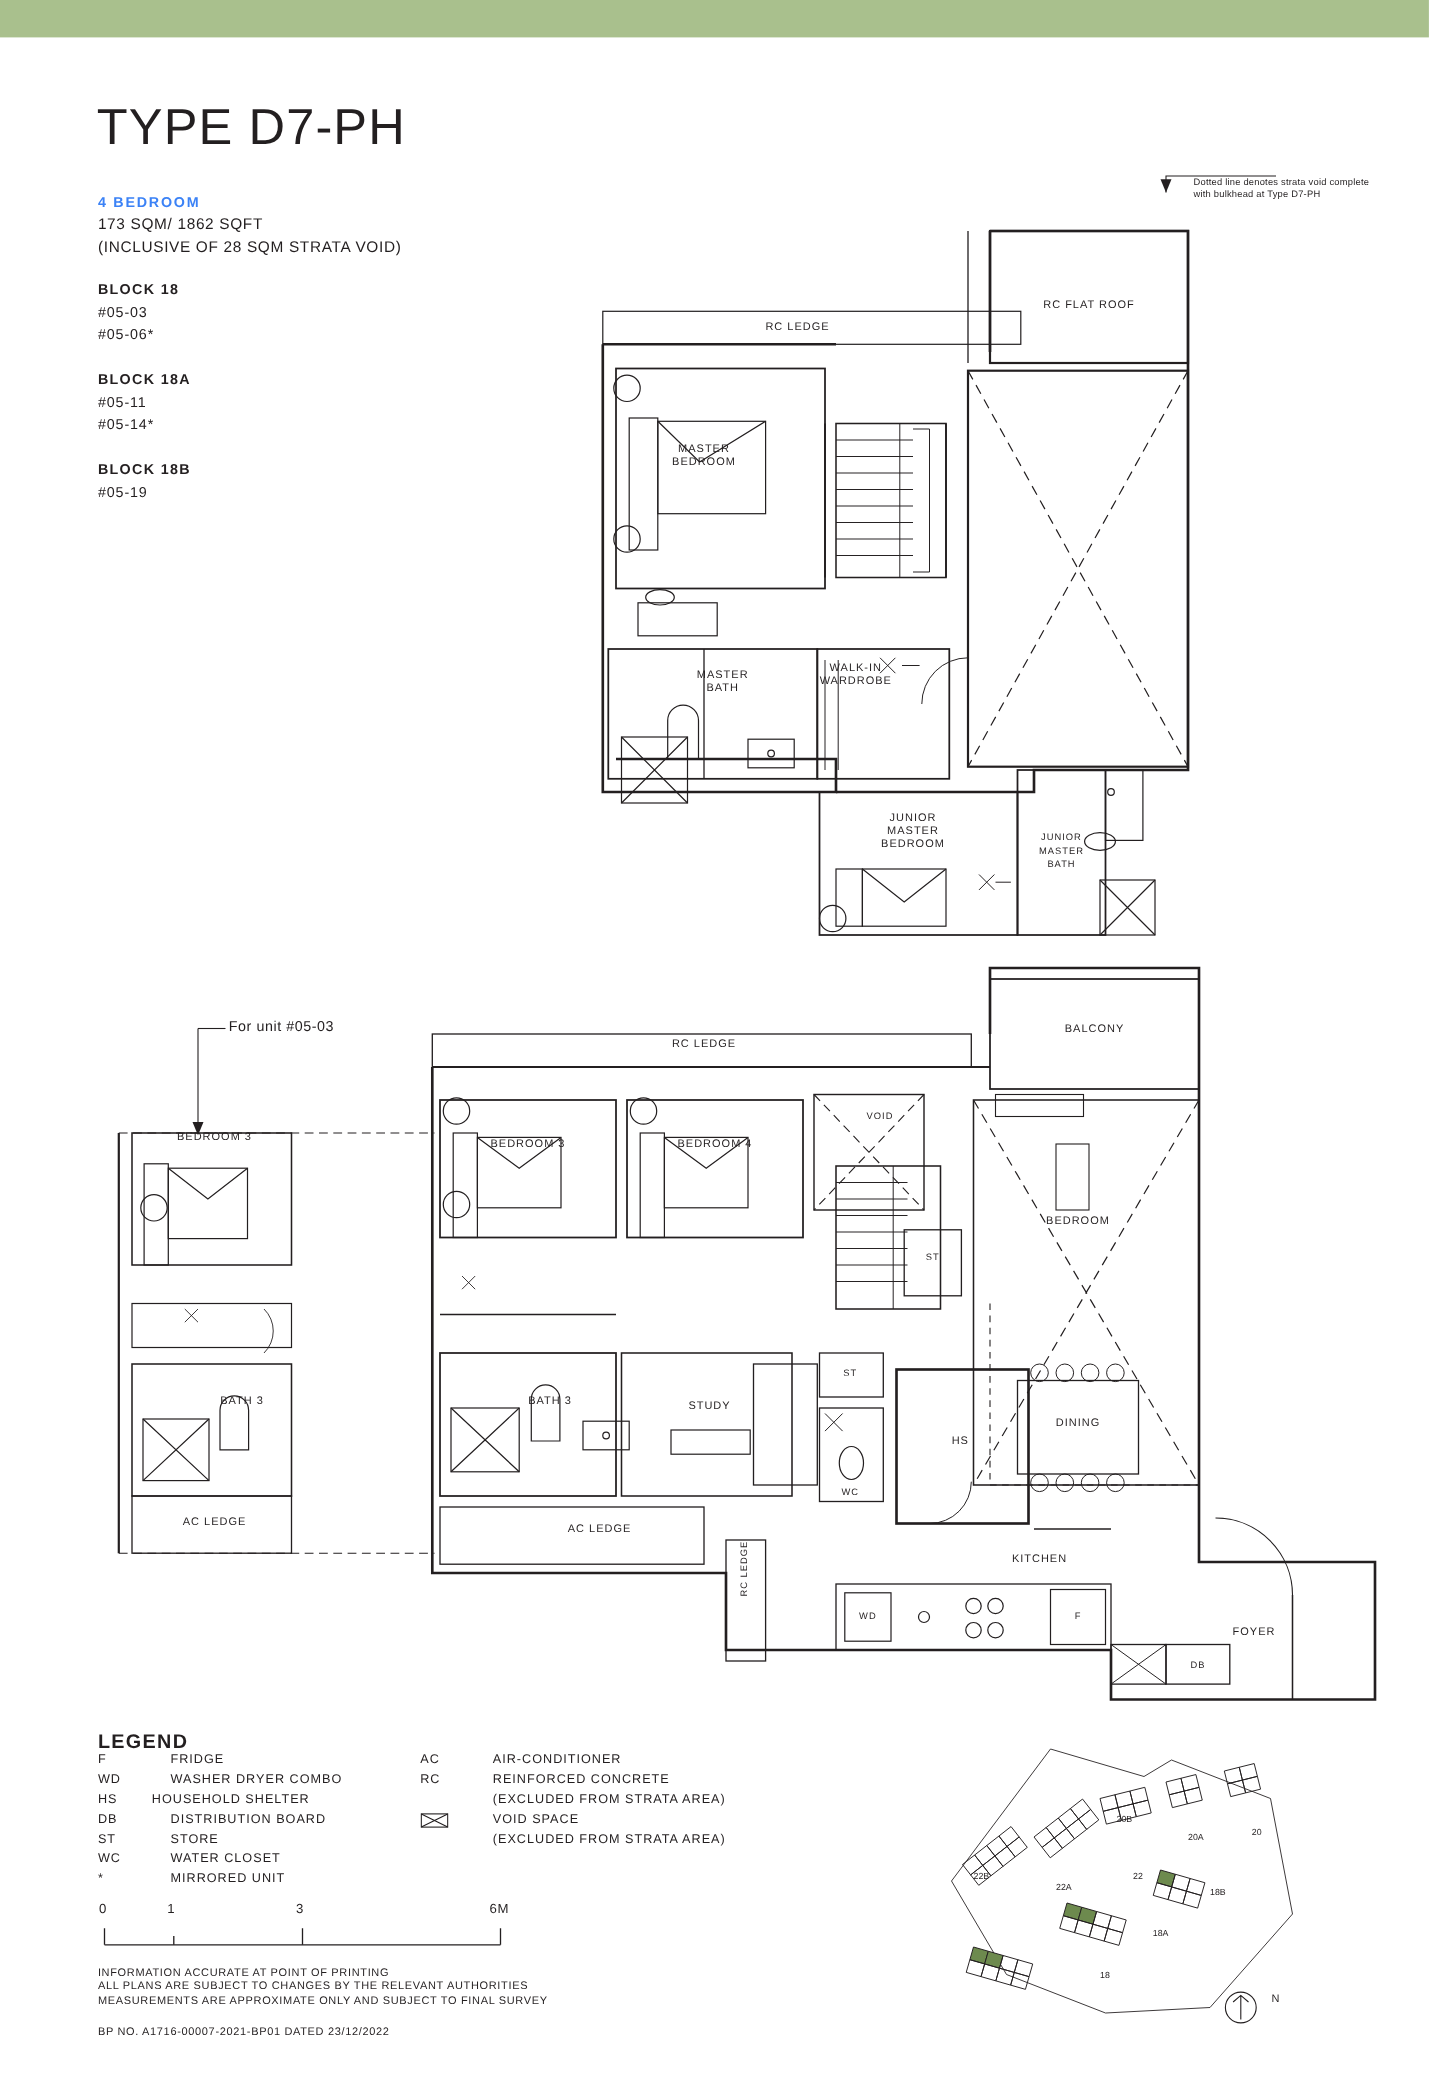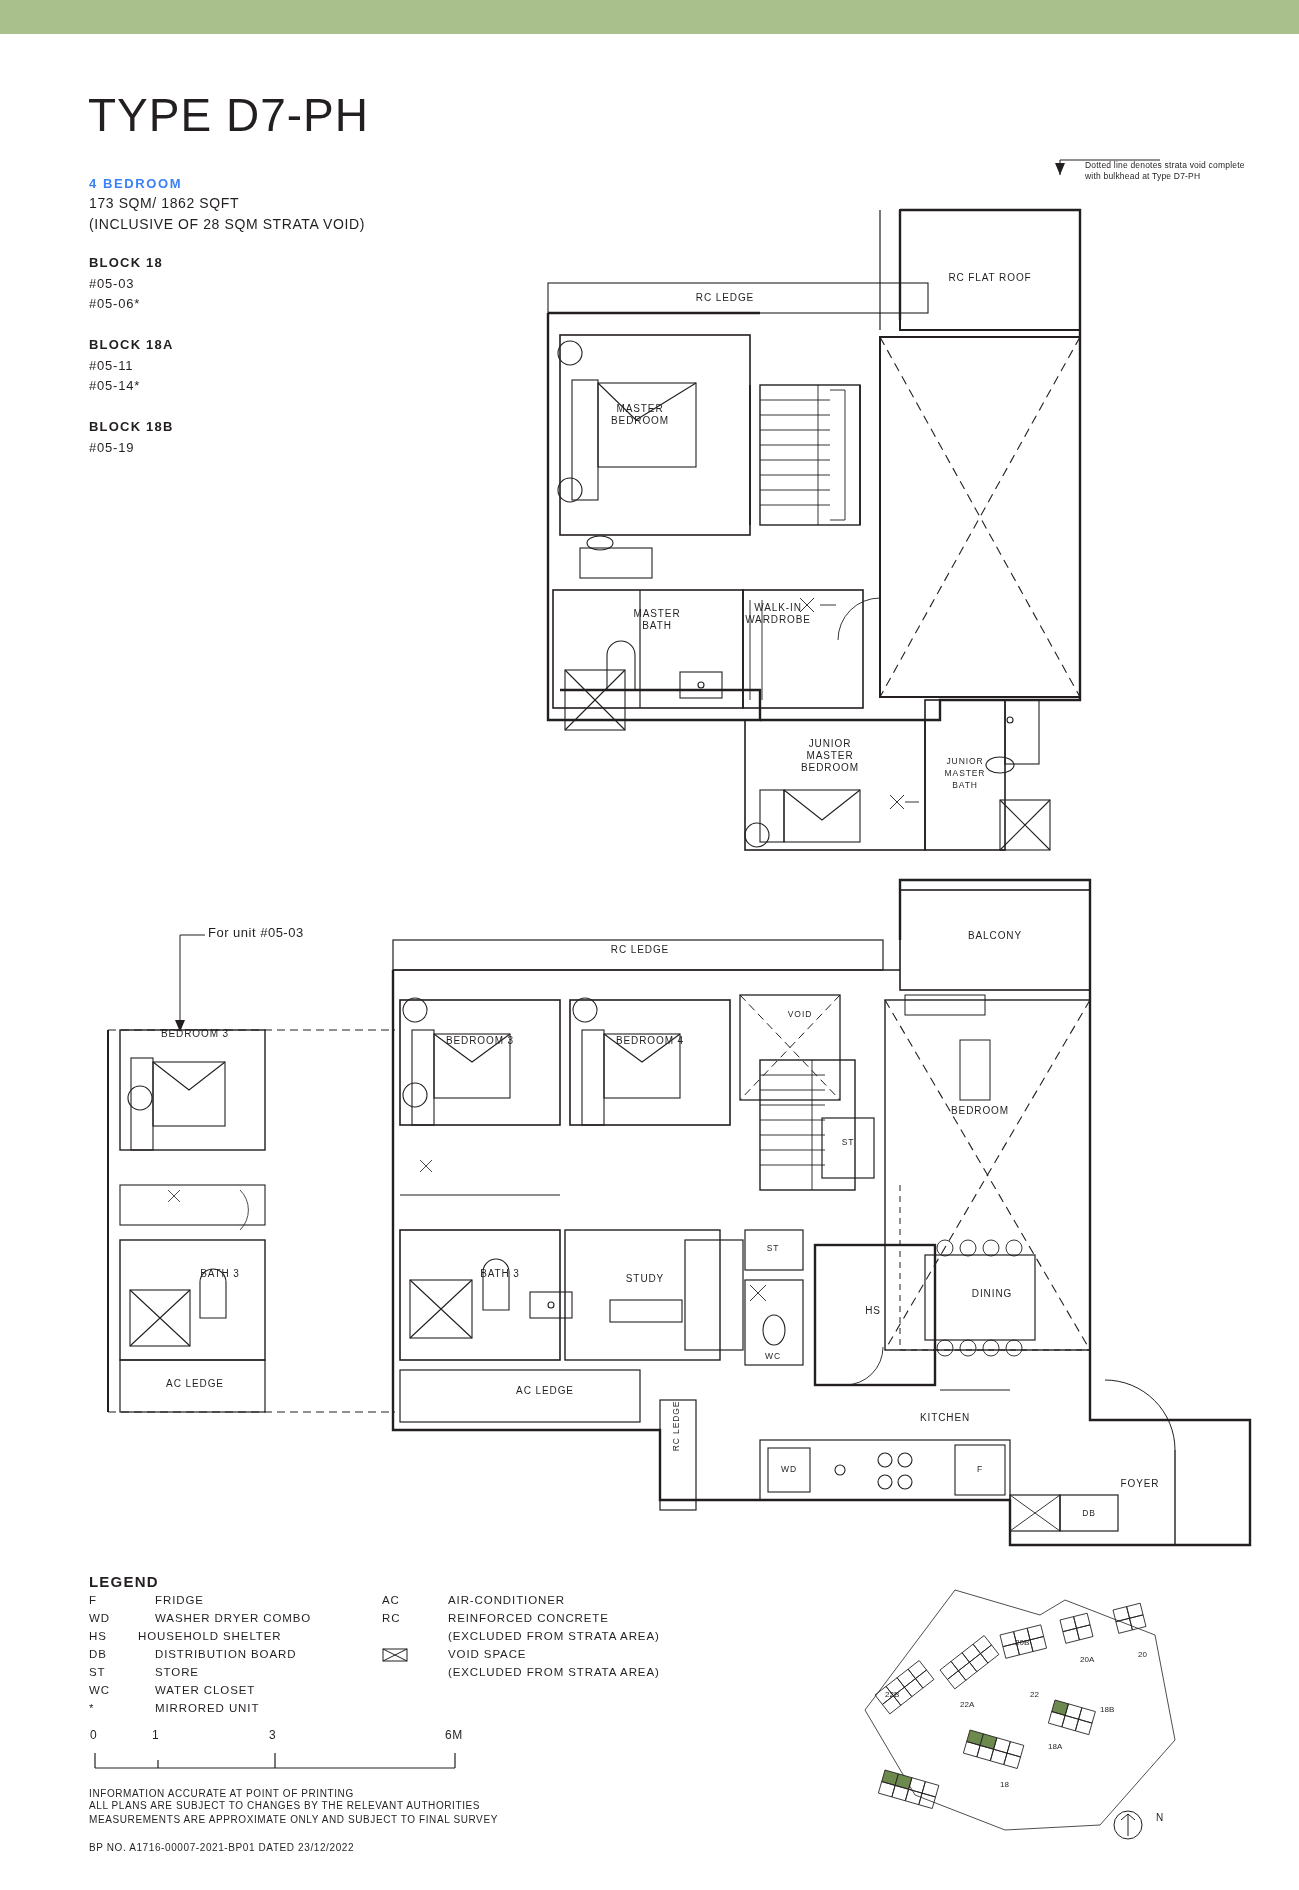--- a/index.html
+++ b/index.html
@@ -4,30 +4,30 @@
 <style>
   html,body{margin:0;padding:0;background:#ffffff;}
   body{width:1299px;height:1890px;position:relative;font-family:"Liberation Sans",sans-serif;color:#231f20;overflow:hidden;}
   .topbar{position:absolute;left:0;top:0;width:1299px;height:34px;background:#a9c08d;}
   .title{position:absolute;left:88px;top:88px;font-size:46px;letter-spacing:1px;font-weight:400;color:#231f20;font-family:"Liberation Sans",sans-serif;}
   .subtitle{position:absolute;left:89px;top:176px;font-size:13px;font-weight:bold;letter-spacing:1.6px;color:#3b82f6;}
   .area1{position:absolute;left:89px;top:195px;font-size:14px;letter-spacing:.6px;color:#231f20;text-align:center;}
   .area2{position:absolute;left:89px;top:216px;font-size:14px;letter-spacing:.6px;color:#231f20;}
   .blk{position:absolute;left:89px;font-size:13px;font-weight:bold;letter-spacing:1.2px;}
   .unit{position:absolute;left:89px;font-size:13px;letter-spacing:.8px;}
-  .lgd-title{position:absolute;left:89px;top:1573px;font-size:15px;font-weight:bold;letter-spacing:1.2px;}
+  .lgd-title{position:absolute;left:89px;top:1573px;font-size:18px;font-weight:bold;letter-spacing:1.2px;}
   .lgd{position:absolute;font-size:11.5px;letter-spacing:.9px;color:#231f20;}
   .note{position:absolute;left:89px;font-size:10px;letter-spacing:.6px;color:#231f20;}
   .plan-label{position:absolute;font-size:10px;letter-spacing:.9px;text-align:center;color:#231f20;line-height:12px;}
   .plan-label.sm{font-size:8.5px;}
   svg{position:absolute;left:0;top:0;}
   .scale-num{position:absolute;font-size:12px;letter-spacing:.5px;}
   .callout{position:absolute;font-size:8.5px;line-height:11px;letter-spacing:.2px;color:#231f20;}
   .forunit{position:absolute;font-size:13px;letter-spacing:.5px;}
-  .keyplan-txt{position:absolute;font-size:5.5px;color:#231f20;}
+  .keyplan-txt{position:absolute;font-size:5.5px;color:#231f20;margin-top:11px;}
   .north{position:absolute;font-size:10px;letter-spacing:.5px;}
 </style>
 </head>
 <body>
 
 <div class="topbar"></div>
 
 <div class="title">TYPE D7-PH</div>
 <div class="subtitle">4 BEDROOM</div>
 <div class="area1">173 SQM/ 1862 SQFT</div>
@@ -247,21 +247,21 @@
 <div class="plan-label" style="left:425px;top:1035px;width:110px;">BEDROOM 3</div>
 <div class="plan-label" style="left:595px;top:1035px;width:110px;">BEDROOM 4</div>
 <div class="plan-label sm" style="left:770px;top:1008px;width:60px;">VOID</div>
 <div class="plan-label" style="left:935px;top:1105px;width:90px;">BEDROOM</div>
 <div class="plan-label sm" style="left:825px;top:1136px;width:46px;">ST</div>
 <div class="plan-label" style="left:175px;top:1268px;width:90px;">BATH 3</div>
 <div class="plan-label" style="left:455px;top:1268px;width:90px;">BATH 3</div>
 <div class="plan-label" style="left:600px;top:1273px;width:90px;">STUDY</div>
 <div class="plan-label sm" style="left:750px;top:1242px;width:46px;">ST</div>
 <div class="plan-label" style="left:845px;top:1305px;width:56px;">HS</div>
-<div class="plan-label" style="left:935px;top:1288px;width:90px;margin-left:12px;">DINING</div>
+<div class="plan-label" style="left:935px;top:1288px;width:90px;">DINING</div>
 <div class="plan-label sm" style="left:748px;top:1350px;width:50px;">WC</div>
 <div class="plan-label" style="left:140px;top:1378px;width:110px;">AC LEDGE</div>
 <div class="plan-label" style="left:490px;top:1385px;width:110px;">AC LEDGE</div>
 <div class="plan-label sm" style="left:611px;top:1420px;width:130px;transform:rotate(-90deg);">RC LEDGE</div>
 <div class="plan-label" style="left:890px;top:1412px;width:110px;">KITCHEN</div>
 <div class="plan-label sm" style="left:765px;top:1463px;width:48px;">WD</div>
 <div class="plan-label sm" style="left:956px;top:1463px;width:48px;">F</div>
 <div class="plan-label" style="left:1085px;top:1478px;width:110px;">FOYER</div>
 <div class="plan-label sm" style="left:1066px;top:1507px;width:46px;">DB</div>
 

